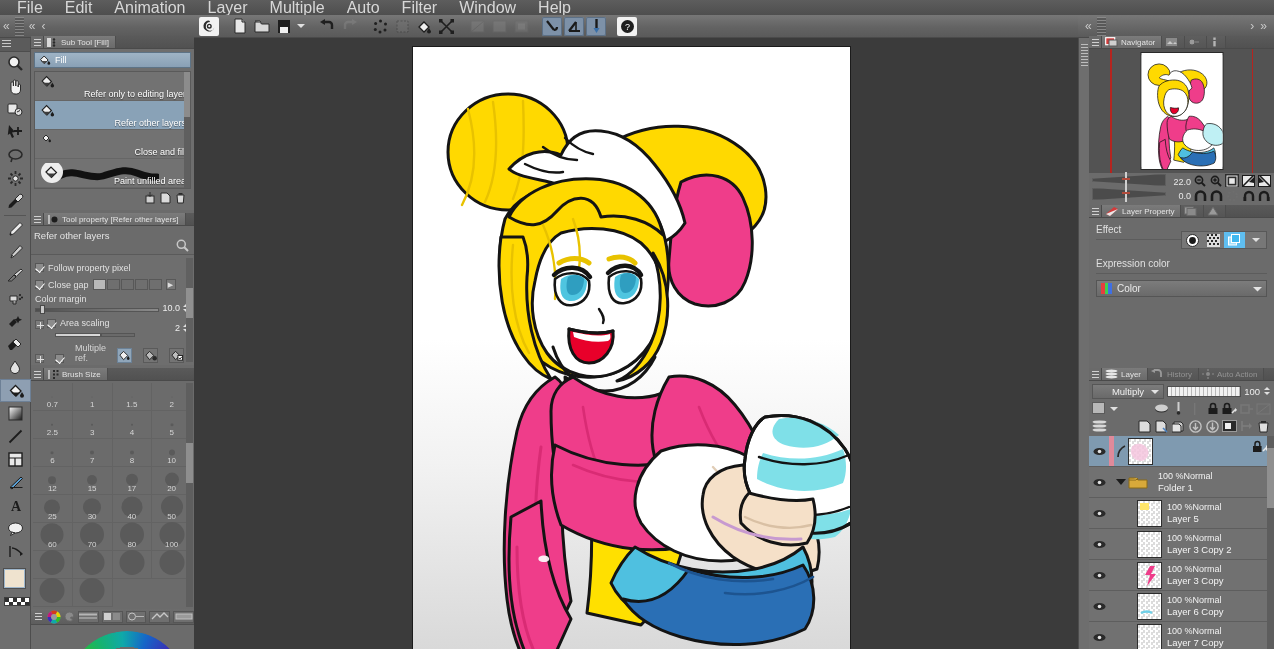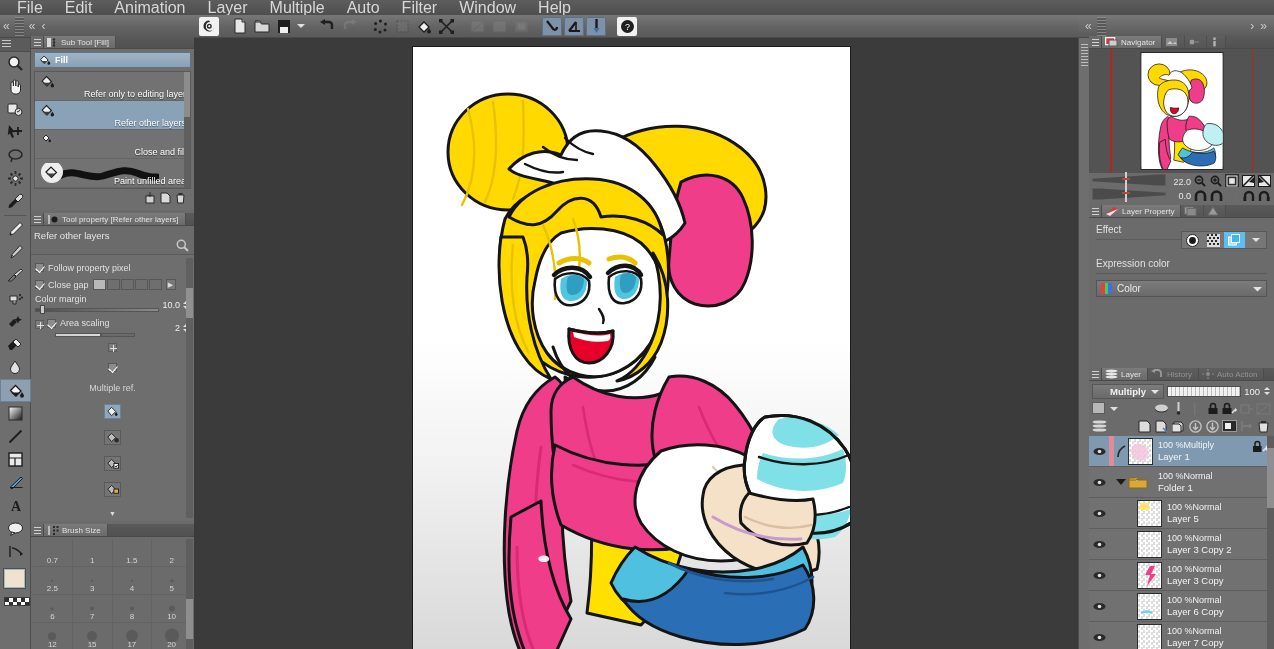--- a/index.html
+++ b/index.html
@@ -101,21 +101,21 @@
     white-space: nowrap;
   }
   .ptab.inactive { background: linear-gradient(180deg,#5e5e5e,#555); color:#949494; }
   .ptab-rest { flex:1; background: linear-gradient(180deg,#5a5a5a,#515151); }
 
   
   .subtool-body { background: #6e6e6e; padding: 3px; }
   .st-head {
     height: 16px; background: linear-gradient(180deg,#9fb4c6,#89a0b5);
     border: 1px solid #5d7386; display: flex; align-items: center; gap: 4px;
-    padding-left: 3px; color: #ffffff; font-size: 9px; font-weight: bold;
+    padding-left: 3px; color: #ffffff; font-size: 9px;
   }
   .st-list { margin-top: 3px; background: #727272; border: 1px solid #5a5a5a; position: relative;}
   .st-row {
     height: 29px; position: relative; border-bottom: 1px solid #666;
   }
   .st-row.sel { background: #89a2b7; }
   .st-row .sicon { position: absolute; left: 4px; top: 2px; }
   .st-row .slabel {
     position: absolute; right: 4px; bottom: 1px; color: #fff; font-size: 9px;
     text-shadow: 0 1px 1px rgba(0,0,0,.5);
@@ -154,21 +154,21 @@
   .spin i { width:8px;height:5px;display:block;position:relative;}
   .spin i::after{content:"";position:absolute;left:1px;top:1px;border-left:3px solid transparent;
      border-right:3px solid transparent;}
   .spin i.up::after{border-bottom:3px solid #e0e0e0;}
   .spin i.dn::after{border-top:3px solid #e0e0e0;}
   .val { color:#ededed; font-size:9px; }
   .plus { width:9px;height:9px;background:#7c7c7c;border:1px solid #5a5a5a;position:relative;flex:none;}
   .plus::before,.plus::after{content:"";position:absolute;background:#e0e0e0;}
   .plus::before{left:1px;top:3.5px;width:7px;height:1.4px;}
   .plus::after{left:3.5px;top:1px;width:1.4px;height:7px;}
-  .multirow { display:flex; align-items:center; gap:11px;flex-direction:column; }
+  .multirow { display:flex; align-items:flex-end; gap:11px; }
   .mref { width:17px;height:15px;border:1px solid #5a5a5a;background:#747474;
           display:flex;align-items:center;justify-content:center;}
   .mref.sel{ background:#90a6ba; border-color:#6b8196;}
   .tp-scroll { position:absolute; right:1px; top:3px; width:7px; bottom:3px; background:#606060;}
   .tp-scroll i{display:block;width:7px;height:30px;background:#909090;margin-top:30px;}
 
   
   .bs-body { background: #6b6b6b; padding: 2px; position: relative; }
   .bs-grid { display: grid; grid-template-columns: repeat(4, 1fr); }
   .bs-cell { height: 28px; position: relative; border-right: 1px solid #636363;
@@ -259,21 +259,21 @@
               border:1px solid #555; display:flex; align-items:center; gap:5px; padding:0 4px;}
   .lp-combo .swatch { width:11px;height:11px;
        background:linear-gradient(90deg,#e53f3f 0 33%,#3fd24f 33% 66%,#3f6fe5 66% 100%); }
   .lp-combo .txt { color:#eaeaea; font-size:10px; flex:1; }
 
   
   .ly-ctrl { background:#6b6b6b; padding:2px 3px; }
   .ly-row1 { display:flex; align-items:center; gap:3px; height:16px; }
   .ly-blend { width:72px;height:15px;background:linear-gradient(180deg,#7c7c7c,#696969);
               border:1px solid #565656; color:#f0f0f0; font-size:9.5px;
-              display:flex;align-items:center;justify-content:center; position:relative;font-weight:bold;}
+              display:flex;align-items:center;justify-content:center; position:relative;}
   .ly-blend .car{position:absolute;right:4px;top:5px;border-left:4px solid transparent;
       border-right:4px solid transparent;border-top:4px solid #e4e4e4;}
   .ly-op { flex:1; height:11px; border:1px solid #4f4f4f;
            background: repeating-linear-gradient(90deg,#f2f2f2 0 3px,#b9b9b9 3px 4px); }
   .ly-opnum { color:#efefef; font-size:9.5px; }
   .ly-row2 { display:flex; align-items:center; gap:2px; height:15px; margin-top:2px;}
   .ly-row3 { display:flex; align-items:center; gap:2px; height:16px; margin-top:2px;}
   .lbtn { width:15px;height:14px; display:flex;align-items:center;justify-content:center;}
   .lbtn.dim{opacity:.4;}
   .ly-list { background:#6b6b6b; position:relative; }
@@ -757,21 +757,21 @@
           <span class="gapcells">
             <b class="on"></b>
             <b></b>
             <b></b>
             <b></b>
             <b></b>
           </span>
           <span class="arrbtn">▶</span>
         </div>
 
-        <div style="display:flex;align-items:flex-start;gap:3px;margin-top:1px;">
+        <div style="display:flex;align-items:center;gap:3px;margin-top:1px;">
           <div style="flex:1">
             <div style="color:#e0e0e0;font-size:9px;">Color margin</div>
             <div class="tpslider">
               <div class="track"></div>
               <div class="knob" style="left:4%"></div>
             </div>
           </div>
           <div style="display:flex;align-items:center;gap:2px;padding-top:6px;">
             <span class="val">10.0</span>
             <span class="spin">
@@ -1561,24 +1561,20 @@
           <span class="pen">
             <svg width="11" height="13" viewBox="0 0 11 13">
                 <path d="M2 12c0-6 3-9 7-11" fill="none" stroke="#2a2a2a" stroke-width="1.8"></path>
               </svg>
           </span>
           <span class="thumb">
             <svg width="25" height="27" viewBox="0 0 25 27">
                 <path d="M5 6c6-3 12 0 14 5s-2 11-7 11-10-4-10-9 1-6 3-7z" fill="#f4c6de" opacity=".85"></path>
               </svg>
           </span>
-          <span class="meta">
-            <span class="m1">100 %Multiply</span>
-            <span class="m2">Layer 1</span>
-          </span>
           <span class="lock">
             <svg width="18" height="13" viewBox="0 0 18 13">
                 <path d="M3 6V4a2.4 2.4 0 0 1 4.8 0v2" fill="none" stroke="#1c1c1c" stroke-width="1.5"></path>
                 <rect x="1" y="6" width="8.6" height="6" fill="#1c1c1c"></rect>
                 <path d="M11 11l5-5" stroke="#e8e8e8" stroke-width="1.6"></path>
                 <path d="M14 5l3 3-3 3z" fill="#e8e8e8"></path>
               </svg>
           </span>
         </div>
 

